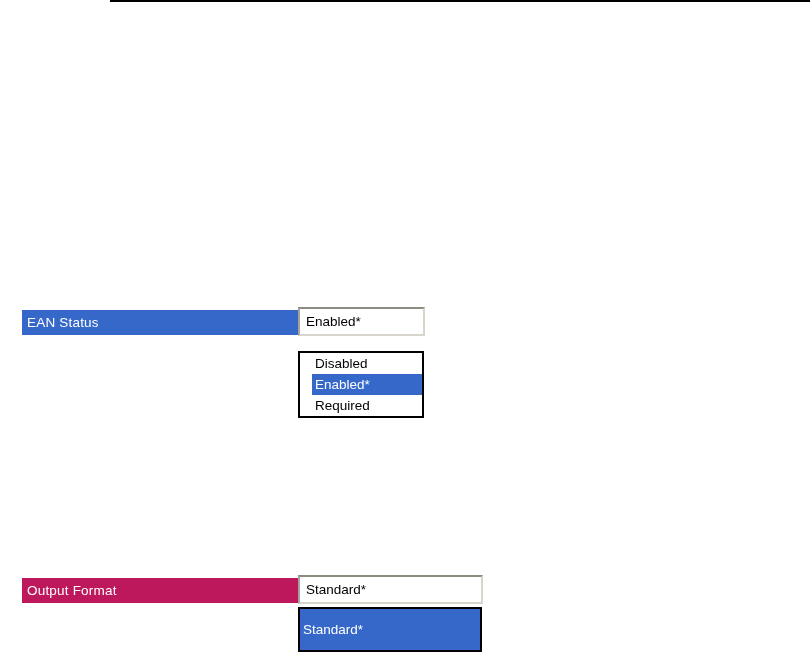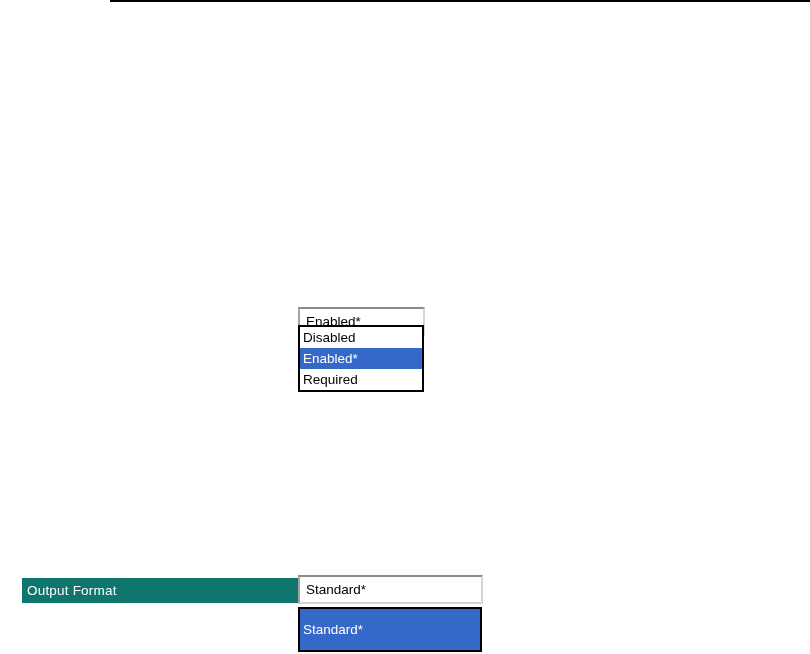--- a/index.html
+++ b/index.html
@@ -57,21 +57,21 @@
 
   .list {
     position: absolute;
     left: 298px;
     background: #ffffff;
     border: 2px solid #000000;
     box-sizing: border-box;
     display: flex;
     flex-direction: column;
   }
-  .c1-list { top: 325px; width: 126px; height: 67px; }
+  .c1-list { top: 351px; width: 126px; height: 67px; padding-left: 12px; }
   .c2-list { top: 607px; width: 184px; height: 45px; }
 
   .item {
     flex: 1 1 auto;
     display: flex;
     align-items: center;
     padding-left: 3px;
     box-sizing: border-box;
     font-size: 13.5px;
     color: #000000;
@@ -79,32 +79,35 @@
     overflow: hidden;
   }
 </style>
 </head>
 <body>
 
 <div class="page">
 
   <div class="top-rule"></div>
 
+  <div class="label-bar c1-bar" style="background-color: rgb(53, 104, 201); color: rgb(255, 255, 255);">
+    <span>EAN Status</span>
+  </div>
 
   <div class="combo c1-combo">
     <span>Enabled*</span>
   </div>
 
   <div class="list c1-list">
     <div class="item" style="color: rgb(0, 0, 0);">Disabled</div>
     <div class="item" style="background-color: rgb(53, 104, 201); color: rgb(255, 255, 255);">Enabled*</div>
     <div class="item" style="color: rgb(0, 0, 0);">Required</div>
   </div>
 
-  <div class="label-bar c2-bar" style="background-color: #0f766e; color: rgb(255, 255, 255);">
+  <div class="label-bar c2-bar" style="background-color: #be185d; color: rgb(255, 255, 255);">
     <span>Output Format</span>
   </div>
 
   <div class="combo c2-combo">
     <span>Standard*</span>
   </div>
 
   <div class="list c2-list">
     <div class="item" style="background-color: rgb(53, 104, 201); color: rgb(255, 255, 255);">Standard*</div>
   </div>

